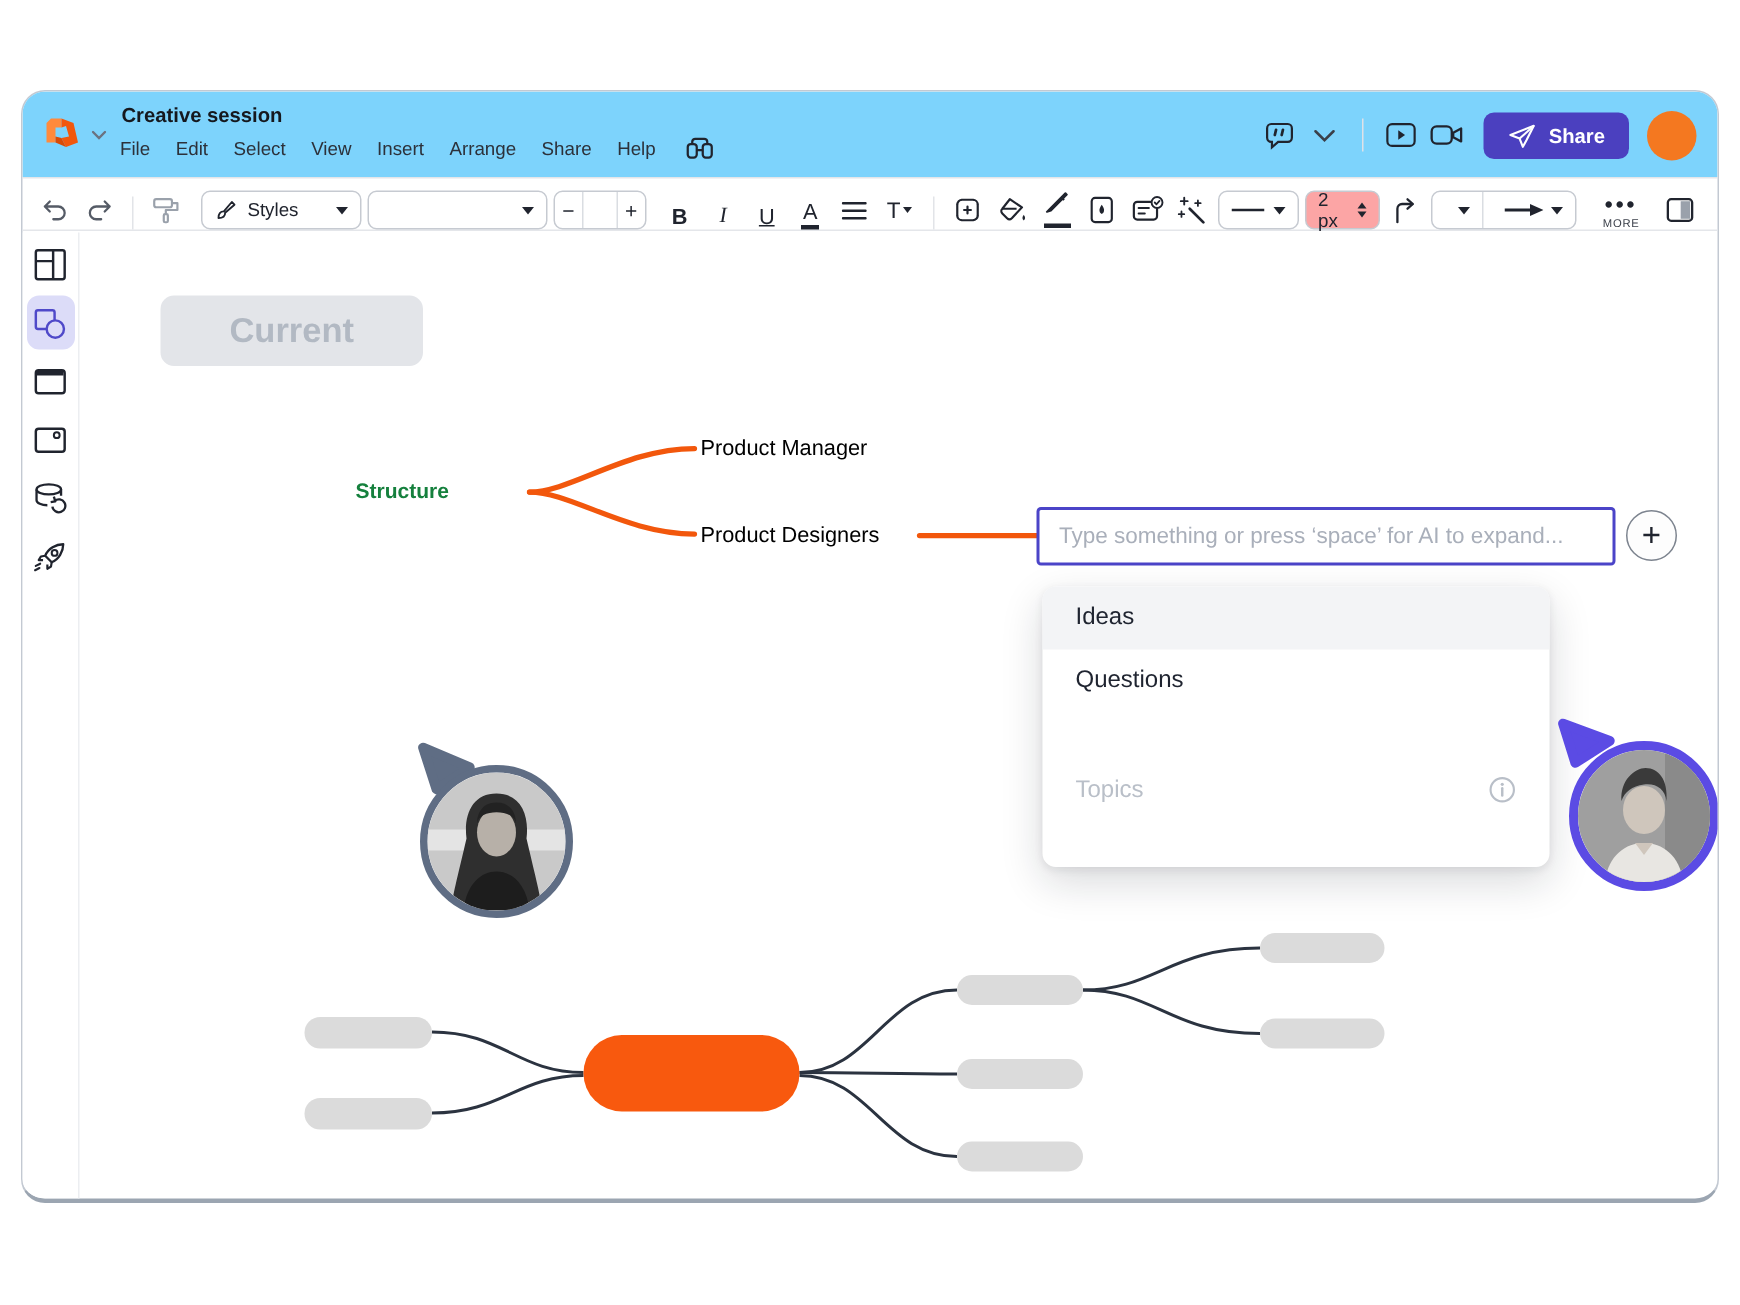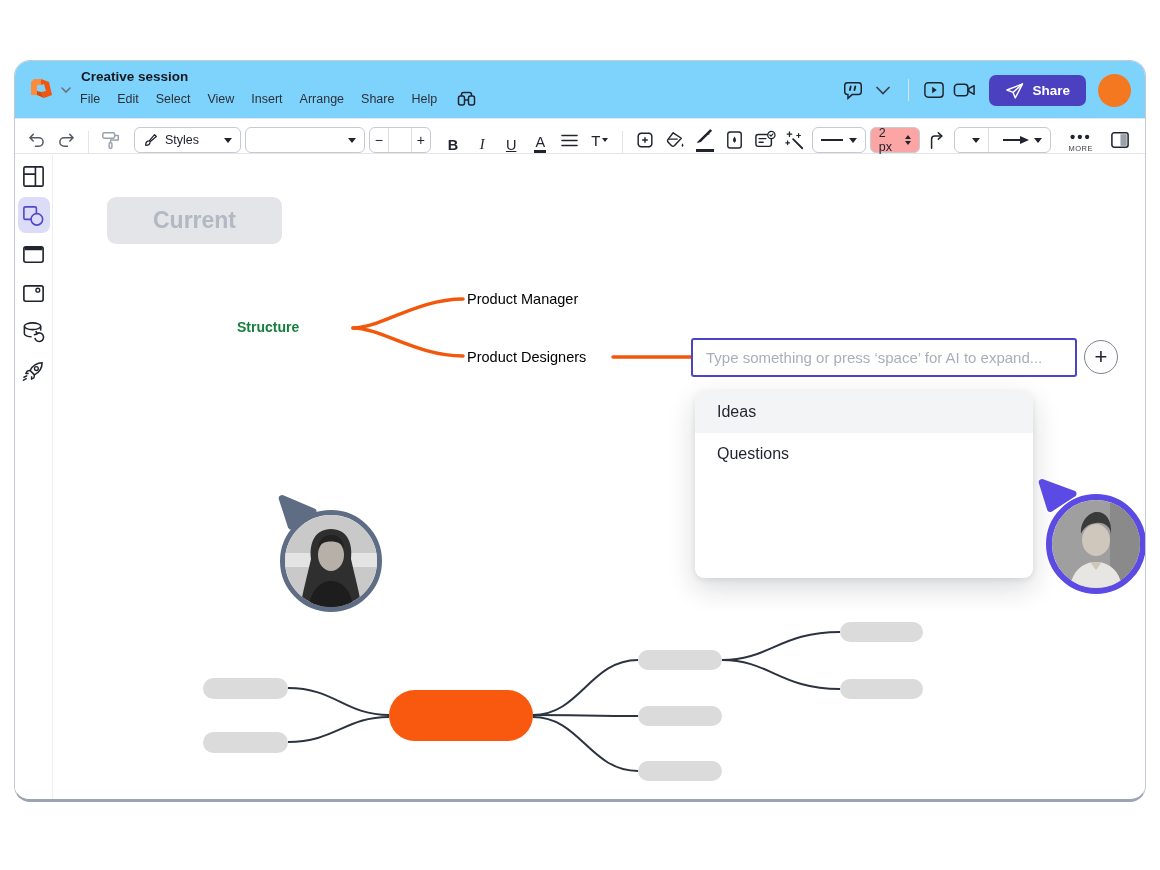--- a/index.html
+++ b/index.html
@@ -380,20 +380,28 @@
   <div class="abs mm-root">Structure</div>
   <div class="abs mm-label mm-child1">Product Manager</div>
   <div class="abs mm-label mm-child2">Product Designers</div>
 
   <input class="abs ai-input" placeholder="Type something or press ‘space’ for AI to expand..." style="">
   <div class="abs plus-btn">+</div>
 
   <div class="abs dropdown">
     <div class="dd-item sel">Ideas</div>
     <div class="dd-item">Questions</div>
+    <div class="dd-item disabled">
+      <span>Topics</span>
+      <svg width="19" height="19" viewBox="0 0 20 20">
+        <circle cx="10" cy="10" r="8.2" fill="none" stroke="#b9bfc8" stroke-width="1.5"></circle>
+        <path d="M10 9 V14" stroke="#b9bfc8" stroke-width="1.7" stroke-linecap="round"></path>
+        <circle cx="10" cy="6.2" r="1.1" fill="#b9bfc8"></circle>
+      </svg>
+    </div>
   </div>
 
   <svg class="cursor-svg" style="left:258px; top:430px;" width="50" height="48" viewBox="0 0 50 48">
     <path d="M6 6 L44 22 L17 40 Z" fill="#5f6d84" stroke="#5f6d84" stroke-width="8" stroke-linejoin="round" transform="scale(0.82) translate(5,3)"></path>
   </svg>
   <div class="abs collab collab-left">
     <svg viewBox="0 0 92 92">
       <rect width="92" height="92" fill="#c9c9c9"></rect>
       <rect y="38" width="92" height="14" fill="#e4e4e4"></rect>
       <path d="M46 14 C30 14 24 28 26 44 C20 70 16 84 16 92 H76 C76 84 72 70 66 44 C68 28 62 14 46 14 Z" fill="#2f2f2f"></path>

